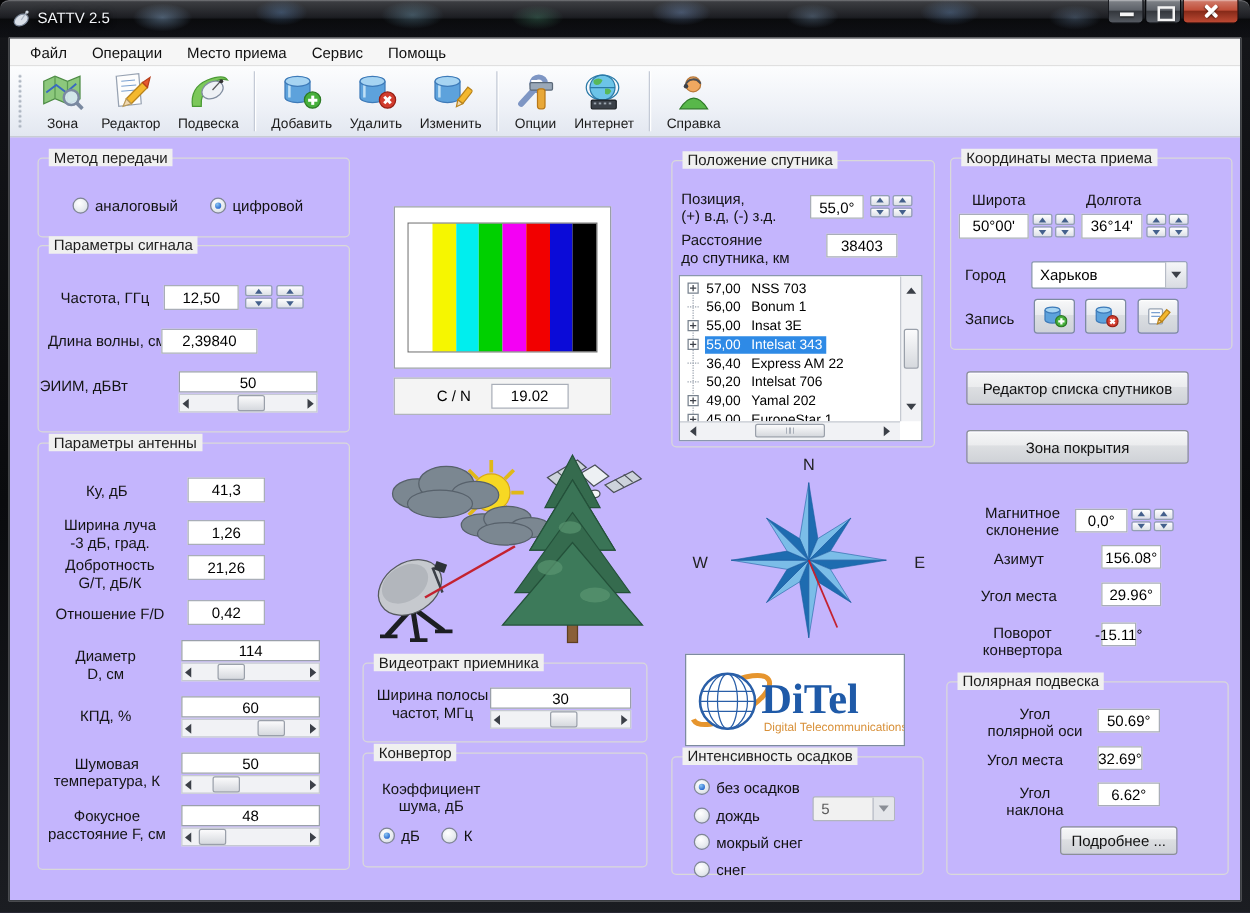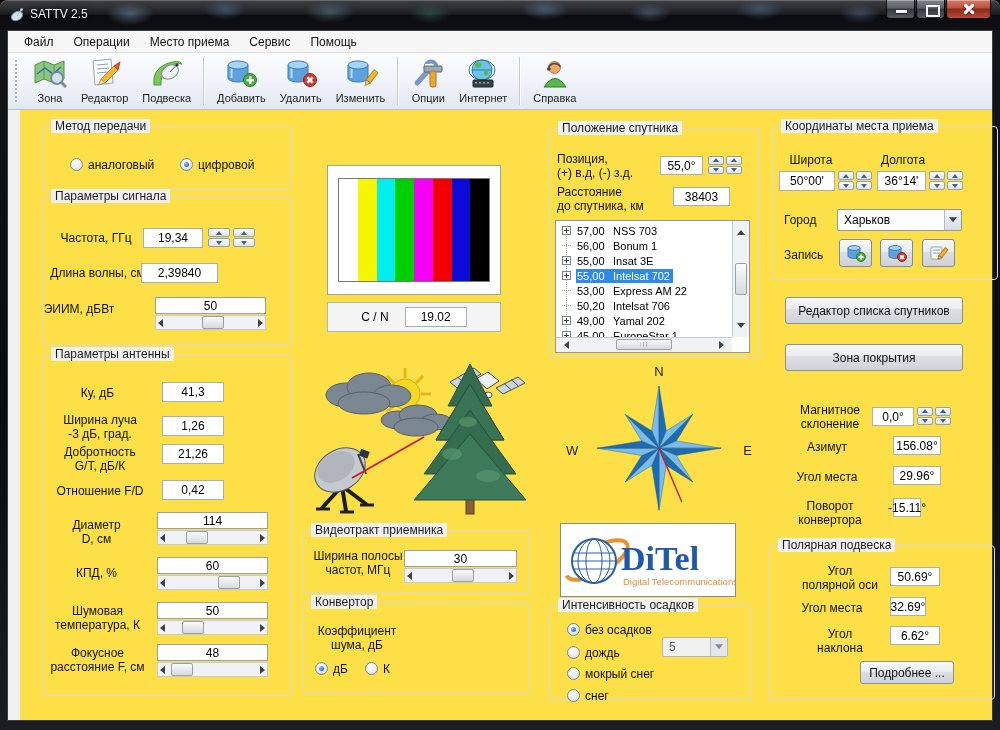--- a/index.html
+++ b/index.html
@@ -33,21 +33,21 @@
   .g-close::before{transform:translate(-50%,-50%) rotate(45deg);}
   .g-close::after{transform:translate(-50%,-50%) rotate(-45deg);}
   
   .inner{position:absolute;top:30px;left:7px;right:7px;bottom:9px;background:#f0f0f0;border:1px solid #3a3d42;display:flex;flex-direction:column;justify-content:center;}
   .menubar{height:22px;background:#f6f6f6;border-bottom:1px solid #e0e0e0;display:flex;align-items:center;padding-left:6px;}
   .menu-item{padding:3px 10px;font-size:12px;color:#111;}
   .toolbar{height:57px;background:linear-gradient(#fcfdfe,#eef1f7 60%,#e2e7f0);border-bottom:1px solid #bcc2cc;display:flex;align-items:center;padding-left:6px;}
   .tb-grip{width:4px;height:44px;margin-right:8px;background-image:radial-gradient(circle,#aab2be 1px,transparent 1.2px);background-size:4px 4px;}
   .tb-btn{display:flex;flex-direction:column;align-items:center;justify-content:center;gap:2px;height:52px;padding:0 7px;font-size:11px;color:#1c1c1c;border-radius:3px;}
   .tb-sep{width:2px;height:48px;margin:0 5px;border-left:1px solid #c4cad6;border-right:1px solid #ffffff;}
-  .client{flex:1;position:relative;background:#fde047;margin-left:12px;}
+  .client{flex:1;position:relative;background:#c4b5fd;}
   .canvas{position:absolute;left:4px;top:2px;width:972px;height:604px;}
   
   .group{position:absolute;border:1px solid #d9d9d9;border-radius:4px;}
   .group-title{position:absolute;top:-8px;left:8px;background:#f0f0f0;padding:0 4px;font-size:12px;color:#1c1c1c;white-space:nowrap;}
   .lbl{position:absolute;font-size:12px;line-height:1.2;color:#141414;text-align:center;white-space:pre-line;}
   .fld{position:absolute;background:#fff;border:1px solid #a9aeb8;display:flex;align-items:center;justify-content:center;font-size:12px;color:#000;}
   .spin4{position:absolute;display:flex;gap:3px;}
   .sp{width:22px;height:19px;display:flex;flex-direction:column;gap:1px;}
   .spb{flex:1;background:linear-gradient(#fefefe,#dde1e7);border:1px solid #93a0b2;border-radius:2px;position:relative;}
   .spb::after{content:"";position:absolute;left:50%;top:50%;border:3px solid transparent;}
@@ -267,21 +267,21 @@
       </label>
       <label class="radio-row" style="left:156px;top:45px">
         <span class="rb checked"></span>
         <span>цифровой</span>
       </label>
 
       <div class="group" style="left:18px;top:84px;width:250px;height:150px">
         <span class="group-title">Параметры сигнала</span>
       </div>
       <div class="lbl" style="left:26px;top:119px;width:92px">Частота, ГГц</div>
-      <div class="fld" style="left:119px;top:116px;width:60px;height:20px">19,34</div>
+      <div class="fld" style="left:119px;top:116px;width:60px;height:20px">12,50</div>
       <div class="spin4" style="left:184px;top:116px">
         <span class="sp">
               <span class="spb up"></span>
               <span class="spb down"></span>
             </span>
         <span class="sp">
               <span class="spb up"></span>
               <span class="spb down"></span>
             </span>
       </div>
@@ -505,27 +505,27 @@
                 <span class="exp"></span>
                 <span class="row-text">
                   <span class="sat-pos">55,00</span>
                   <span>Insat 3E</span>
                 </span>
               </div>
           <div class="tree-row selected">
                 <span class="exp"></span>
                 <span class="row-text">
                   <span class="sat-pos">55,00</span>
-                  <span>Intelsat 702</span>
+                  <span>Intelsat 343</span>
                 </span>
               </div>
           <div class="tree-row">
                 <span class="dash"></span>
                 <span class="row-text">
-                  <span class="sat-pos">53,00</span>
+                  <span class="sat-pos">36,40</span>
                   <span>Express AM 22</span>
                 </span>
               </div>
           <div class="tree-row">
                 <span class="dash"></span>
                 <span class="row-text">
                   <span class="sat-pos">50,20</span>
                   <span>Intelsat 706</span>
                 </span>
               </div>

